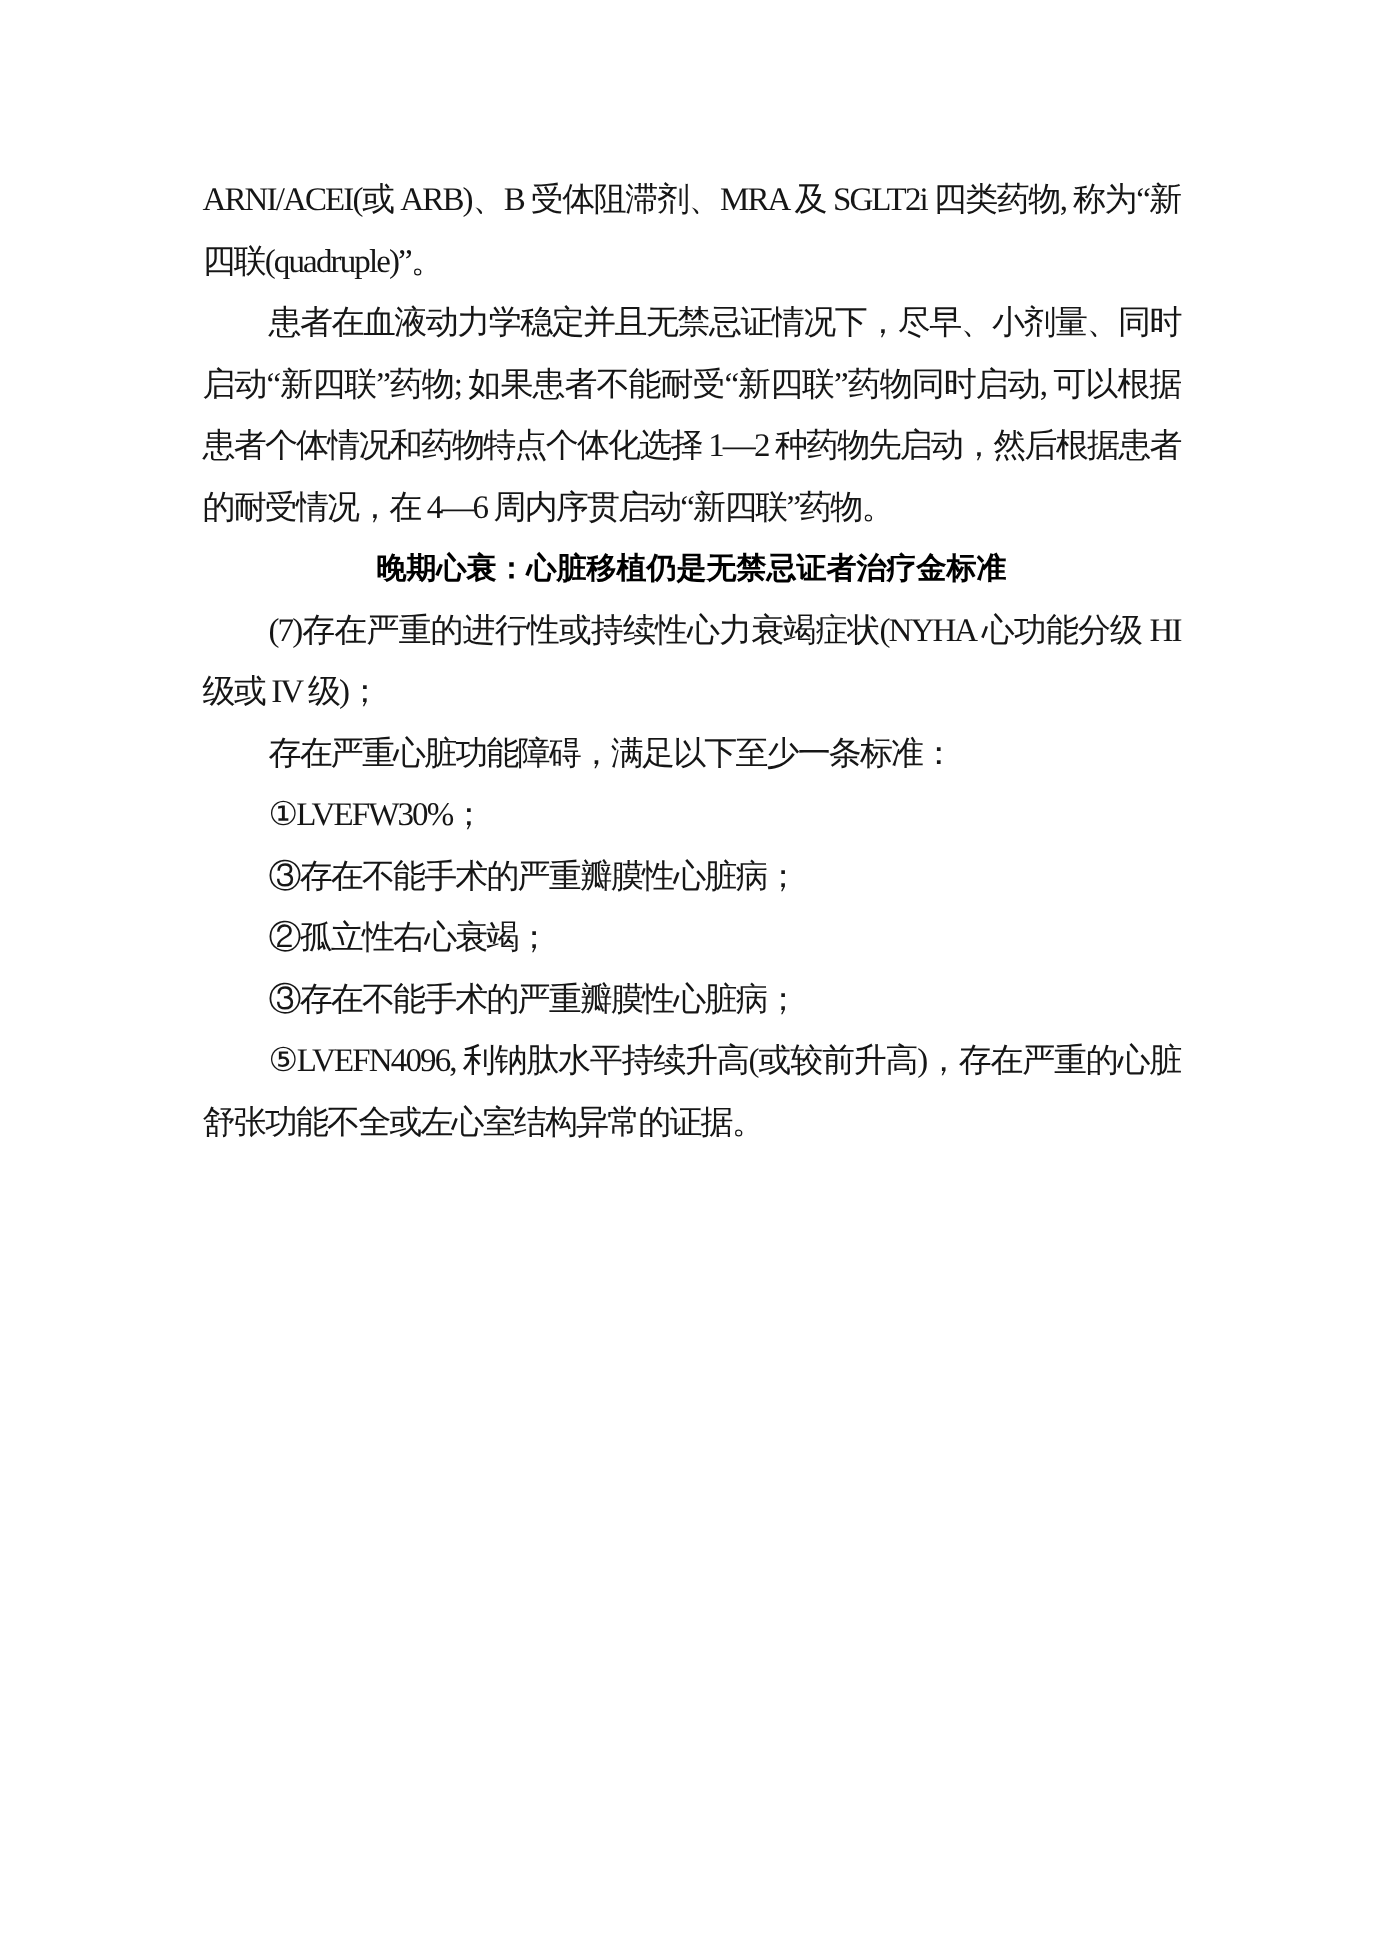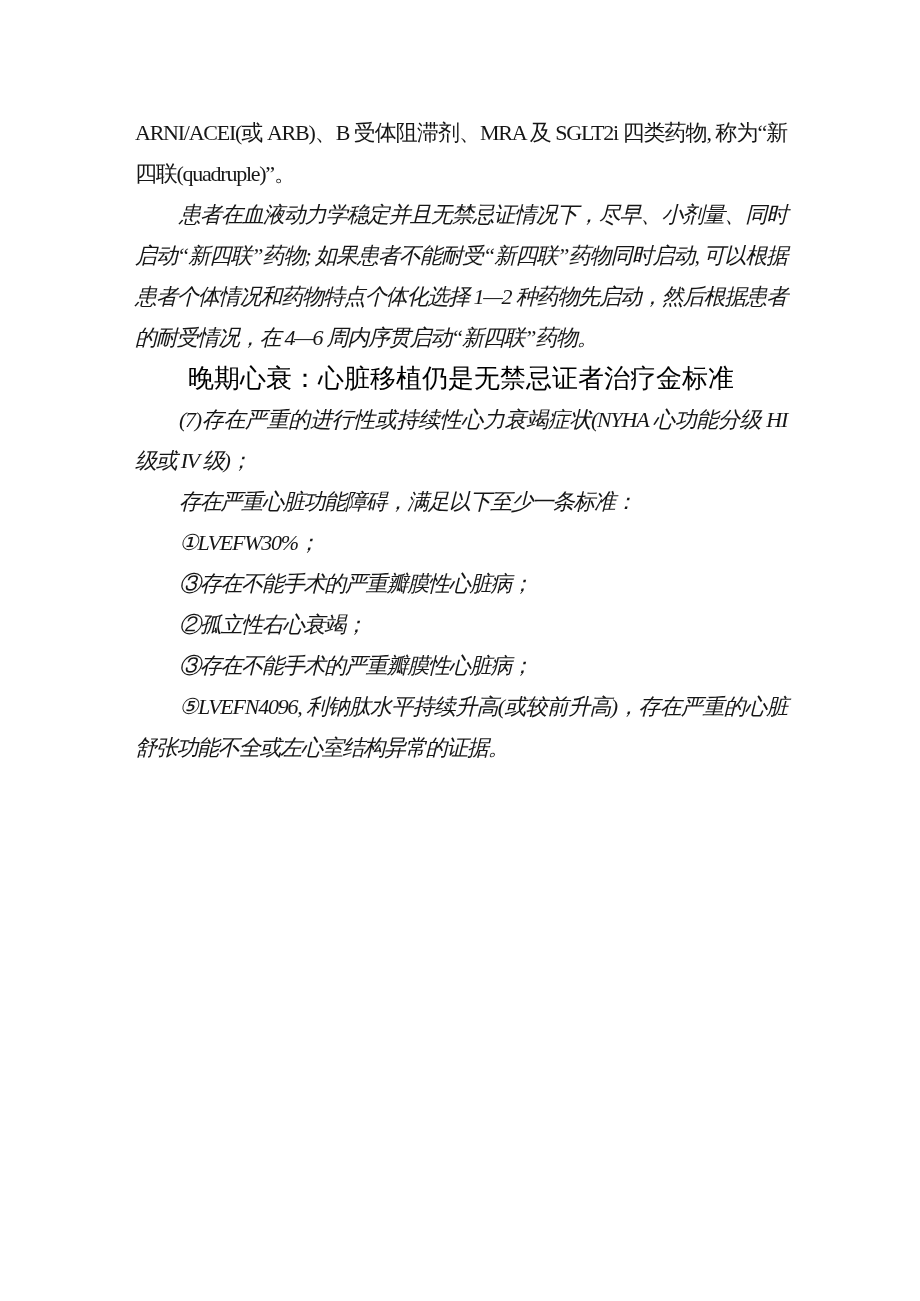--- a/index.html
+++ b/index.html
@@ -29,27 +29,26 @@
     color: #161616;
     text-align: justify;
     letter-spacing: -1.25px;
   }
   .doc-para {
     margin: 0;
     text-indent: 0;
   }
   .doc-para.indent {
     text-indent: 2em;
-    font-style: italic;
   }
   .doc-heading {
     margin: 0;
     font-family: "DejaVu Sans", "Liberation Sans", sans-serif;
-    font-size: 26px;
-    font-weight: 400;
+    font-size: 20px;
+    font-weight: 700;
     line-height: 41px;
     text-align: center;
     text-indent: 0;
     letter-spacing: 0;
     color: #000000;
   }
 </style>
 </head>
 <body>
 

